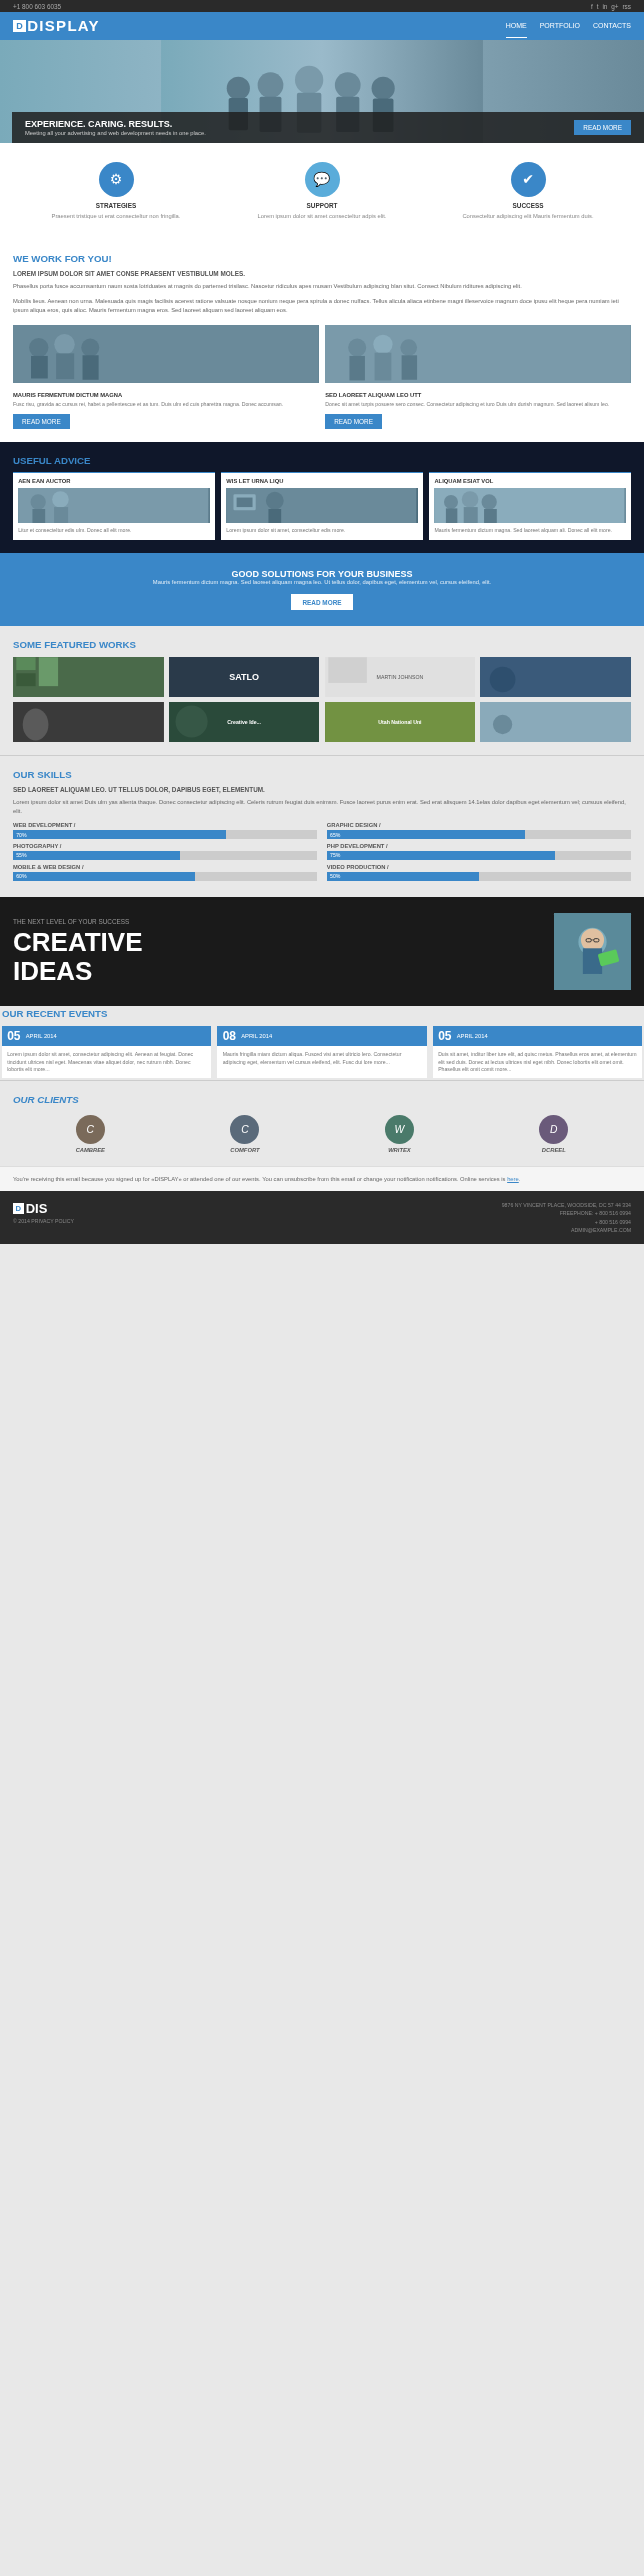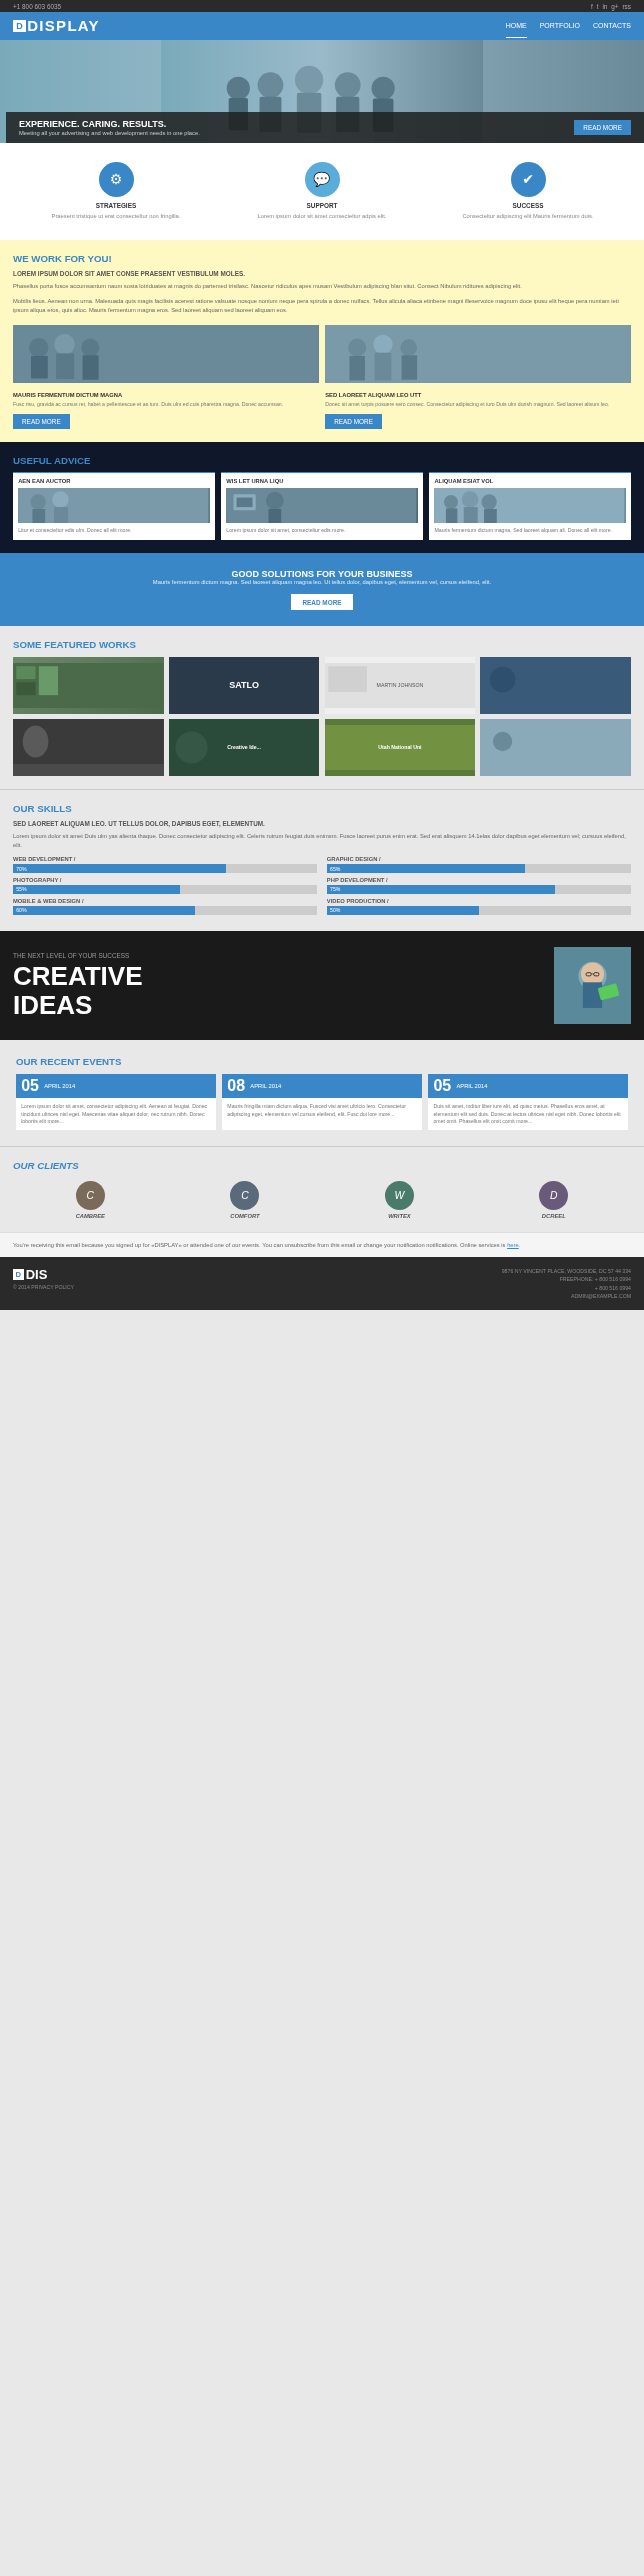--- a/index.html
+++ b/index.html
@@ -14,40 +14,40 @@
     nav { background: #3a87c8; padding: 0 13px; display: flex; align-items: center; justify-content: space-between; }
     .logo { display: flex; align-items: center; padding: 5.2px 0; }
     .logo-box { background: #fff; color: #3a87c8; font-weight: bold; font-size: 9px; padding: 1.3px 3.2px; margin-right: 1.3px; }
     .logo-text { color: #fff; font-size: 15px; font-weight: bold; letter-spacing: 1.3px; }
     .nav-links { display: flex; gap: 13px; }
     .nav-link { color: #fff; text-decoration: none; font-size: 7px; padding: 7.7px 0; }
     .nav-link.active { border-bottom: 1.3px solid #fff; }
 
     
     .hero { position: relative; background: #5a8a9a; height: 103px; overflow: hidden; }
-    .hero-overlay { position: absolute; bottom: 0; left: 6px; right: 0; background: rgba(30,30,30,0.85); padding: 6.4px 13px; display: flex; align-items: center; justify-content: space-between; }
+    .hero-overlay { position: absolute; bottom: 0; left: 12px; right: 0; background: rgba(30,30,30,0.85); padding: 6.4px 13px; display: flex; align-items: center; justify-content: space-between; }
     .hero-title { color: #fff; font-size: 9px; font-weight: bold; }
     .hero-sub { color: #ccc; font-size: 5.8px; margin-top: 1.3px; }
     .btn-blue { background: #3a87c8; color: #fff; border: none; padding: 3.9px 9px; font-size: 6.4px; cursor: pointer; text-transform: uppercase; }
 
     
     .section { background: #0f172a; padding: 13px; }
 
     
     .icons-row { background: #fff; padding: 13px; display: flex; justify-content: space-around; }
     .icon-block { text-align: center; flex: 1; padding: 6.4px; }
     .icon-circle { width: 35px; height: 35px; border-radius: 50%; display: flex; align-items: center; justify-content: center; margin: 0 auto 5.2px; font-size: 14px; }
     .icon-circle.gear { background: #3a87c8; color: #fff; }
     .icon-circle.chat { background: #5aacda; color: #fff; }
     .icon-circle.check { background: #3a87c8; color: #fff; }
     .icon-label { font-size: 6.4px; font-weight: bold; text-transform: uppercase; color: #333; margin-bottom: 3.2px; }
     .icon-desc { font-size: 5.8px; color: #888; line-height: 1.4; }
 
     
-    .we-work { background: #fef9c3; padding: 13px; }
+    .we-work { background: #ffffff; padding: 13px; }
     .section-title { font-size: 9.7px; font-weight: bold; color: #3a87c8; text-transform: uppercase; margin-bottom: 6.4px; }
     .section-subtitle { font-size: 6.4px; color: #555; margin-bottom: 5.2px; text-transform: uppercase; font-weight: bold; }
     .section-text { font-size: 5.8px; color: #666; line-height: 1.5; margin-bottom: 6.4px; }
     .work-images { display: flex; gap: 6.4px; margin: 9.7px 0; }
     .work-img { flex: 1; height: 58px; background: #8aacbc; overflow: hidden; }
     .work-img.img1 { background: linear-gradient(135deg, #6a8a9a, #4a7080); }
     .work-img.img2 { background: linear-gradient(135deg, #7a9aaa, #5a8090); }
     .work-bottom { display: flex; gap: 6.4px; }
     .work-col { flex: 1; }
     .work-col-title { font-size: 5.8px; font-weight: bold; text-transform: uppercase; color: #333; margin-bottom: 3.2px; }
@@ -65,21 +65,21 @@
 
     
     .good-solutions { background: #3a87c8; padding: 16px 13px; text-align: center; }
     .good-title { color: #fff; font-size: 9px; font-weight: bold; text-transform: uppercase; margin-bottom: 0; }
     .good-sub { color: rgba(255,255,255,0.85); font-size: 5.8px; margin-bottom: 9.7px; }
     .btn-white { background: #fff; color: #3a87c8; border: none; padding: 4.5px 11.6px; font-size: 6.4px; cursor: pointer; text-transform: uppercase; font-weight: bold; }
 
     
     .featured { background: #e8e8e8; padding: 13px; }
     .works-grid { display: grid; grid-template-columns: repeat(4, 1fr); gap: 5.2px; margin-top: 6.4px; }
-    .work-thumb { height: 57px; overflow: hidden; }
+    .work-thumb { height: 40px; overflow: hidden; }
     .wt1 { background: linear-gradient(135deg, #6a8a6a, #4a6a4a); display: flex; align-items: center; }
     .wt2 { background: #2a3a4a; display: flex; align-items: center; justify-content: center; }
     .wt3 { background: #f0f0f0; display: flex; align-items: center; justify-content: center; }
     .wt4 { background: #3a5a7a; }
     .wt5 { background: #4a4a4a; }
     .wt6 { background: #2a4a3a; display: flex; align-items: center; justify-content: center; }
     .wt7 { background: #5a7a3a; display: flex; align-items: center; justify-content: center; }
     .wt8 { background: #8aaaba; }
 
     
@@ -93,25 +93,25 @@
     .skill-pct { font-size: 5.2px; color: #fff; }
 
     
     .creative { background: #1a1a1a; padding: 16px 13px; display: flex; align-items: center; gap: 13px; }
     .creative-text { flex: 1; }
     .creative-sub { color: #999; font-size: 6.4px; text-transform: uppercase; margin-bottom: 3.2px; }
     .creative-title { color: #fff; font-size: 26px; font-weight: bold; text-transform: uppercase; line-height: 1.1; }
     .creative-img { width: 77px; height: 77px; background: linear-gradient(135deg, #6a8a9a, #3a6a7a); display: flex; align-items: center; justify-content: center; border-radius: 1.3px; }
 
     
-    .events { background: #e8e8e8; padding: 16px; }
+    .events { background: #e8e8e8; padding: 2px; }
     .events-row { display: flex; gap: 6.4px; margin-top: 6.4px; }
     .event-card { flex: 1; background: #fff; }
     .event-header { background: #3a87c8; color: #fff; padding: 3.2px 5.2px; display: flex; align-items: center; gap: 5.2px; }
-    .event-day { font-size: 16px; font-weight: bold; }
+    .event-day { font-size: 12px; font-weight: bold; }
     .event-month-year { font-size: 5.8px; }
     .event-body { padding: 5.2px; }
     .event-text { font-size: 5.2px; color: #777; line-height: 1.4; }
 
     
     .clients { background: #e8e8e8; padding: 13px; font-style: italic; }
     .clients-row { display: flex; justify-content: space-around; align-items: center; margin-top: 9.7px; }
     .client-logo { text-align: center; }
     .client-icon { width: 29px; height: 29px; border-radius: 50%; margin: 0 auto 3.2px; display: flex; align-items: center; justify-content: center; font-size: 10.3px; }
     .cl1 { background: #7a6a5a; color: #fff; }

